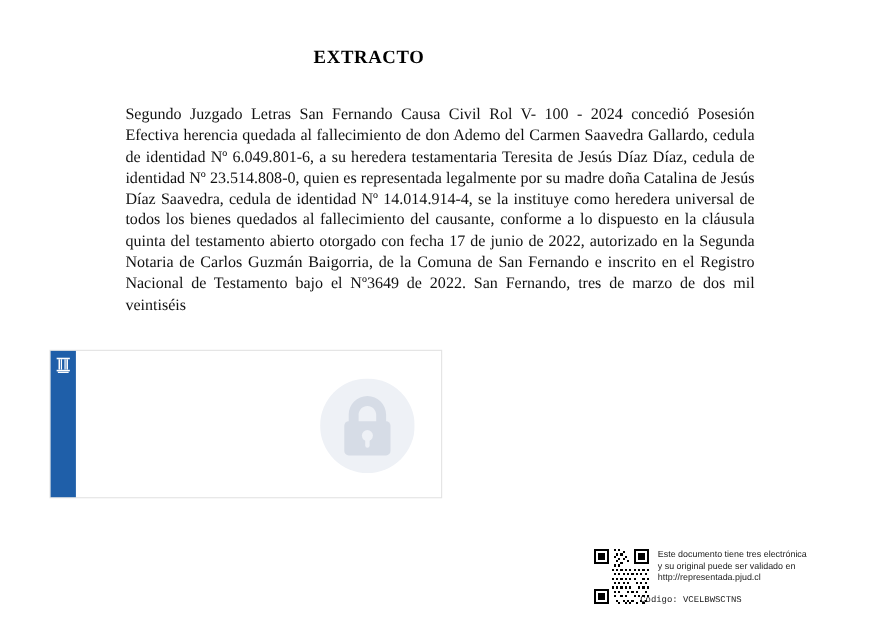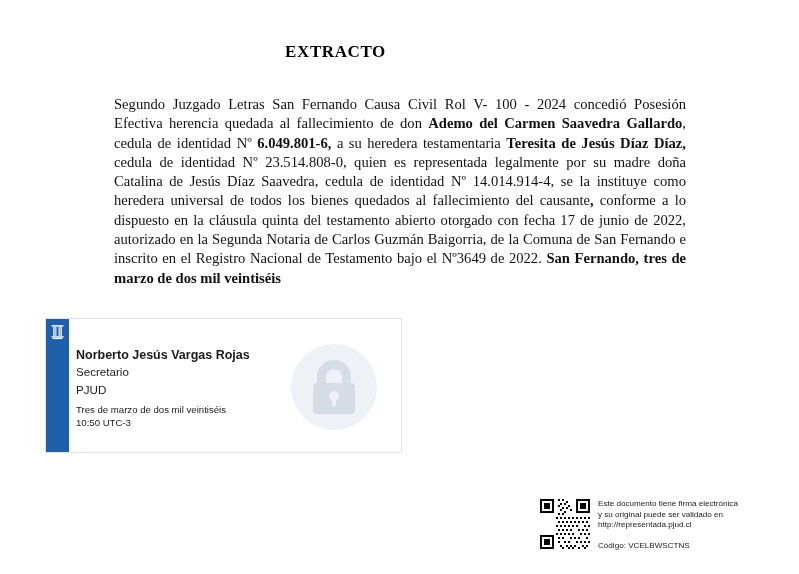--- a/index.html
+++ b/index.html
@@ -38,21 +38,21 @@
     top: 95px;
     width: 572px;
     font-family: "Liberation Serif", serif;
     font-size: 14.6px;
     line-height: 19.3px;
     text-align: justify;
     text-justify: inter-word;
     color: #111111;
   }
   .body-text .nm {
-    font-weight: bold;
+    font-weight: normal;
   }
 
   
   .sign-block {
     position: absolute;
     left: 45px;
     top: 318px;
     width: 357px;
     height: 135px;
     background: #ffffff;
@@ -135,24 +135,24 @@
     left: 60px;
     top: 2px;
     width: 165px;
     font-family: "Liberation Sans", sans-serif;
     font-size: 8.1px;
     line-height: 10.6px;
     color: #1a1a1a;
   }
   .footer-code {
     position: absolute;
-    left: 60px;
+    left: 44px;
     top: 44px;
     width: 170px;
-    font-family: Liberation Sans, sans-serif;
+    font-family: Liberation Mono, monospace;
     font-size: 8.1px;
     line-height: 10.6px;
     color: #1a1a1a;
   }
 </style>
 </head>
 <body>
 
 <div class="page">
 
@@ -178,27 +178,20 @@
     <div class="sign-lock">
       <svg width="86" height="86" viewBox="0 0 86 86" aria-hidden="true">
         <circle cx="43" cy="43" r="43" fill="#eef1f6"></circle>
         <path d="M43 16c-9.4 0-17 7.6-17 17v8h9v-8c0-4.4 3.6-8 8-8s8 3.6 8 8v8h9v-8c0-9.4-7.6-17-17-17z" fill="#d6dce6"></path>
         <rect x="22" y="39" width="42" height="31" rx="4" fill="#d6dce6"></rect>
         <circle cx="43" cy="52" r="5" fill="#eef1f6"></circle>
         <rect x="41" y="54" width="4" height="9" rx="2" fill="#eef1f6"></rect>
       </svg>
     </div>
 
-    <div class="sign-text">
-      <div class="sign-name">Norberto Jesús Vargas Rojas</div>
-      <div class="sign-role">Secretario</div>
-      <div class="sign-org">PJUD</div>
-      <div class="sign-date">Tres de marzo de dos mil veintiséis</div>
-      <div class="sign-time">10:50 UTC-3</div>
-    </div>
   </div>
 
   <div class="footer">
     <div class="qr">
       <svg width="54" height="54" viewBox="0 0 27 27" shape-rendering="crispEdges" aria-hidden="true">
         <rect x="0" y="0" width="27" height="27" fill="#ffffff"></rect>
         <g fill="#000000">
           <rect x="1" y="1" width="7" height="1"></rect>
             <rect x="1" y="7" width="7" height="1"></rect>
           <rect x="1" y="1" width="1" height="7"></rect>
@@ -289,20 +282,20 @@
             <rect x="24" y="24" width="1" height="1"></rect>
           <rect x="12" y="25" width="1" height="1"></rect>
             <rect x="15" y="25" width="1" height="1"></rect>
           <rect x="17" y="25" width="1" height="1"></rect>
             <rect x="20" y="25" width="1" height="1"></rect>
           <rect x="23" y="25" width="1" height="1"></rect>
         </g>
       </svg>
     </div>
     <div class="footer-text">
-      <div>Este documento tiene firma electrónica</div>
+      <div>Este documento tiene tres electrónica</div>
       <div>y su original puede ser validado en</div>
       <div>http://representada.pjud.cl</div>
     </div>
     <div class="footer-code">Código: VCELBWSCTNS</div>
   </div>
 
 </div>
 
 </body></html>

